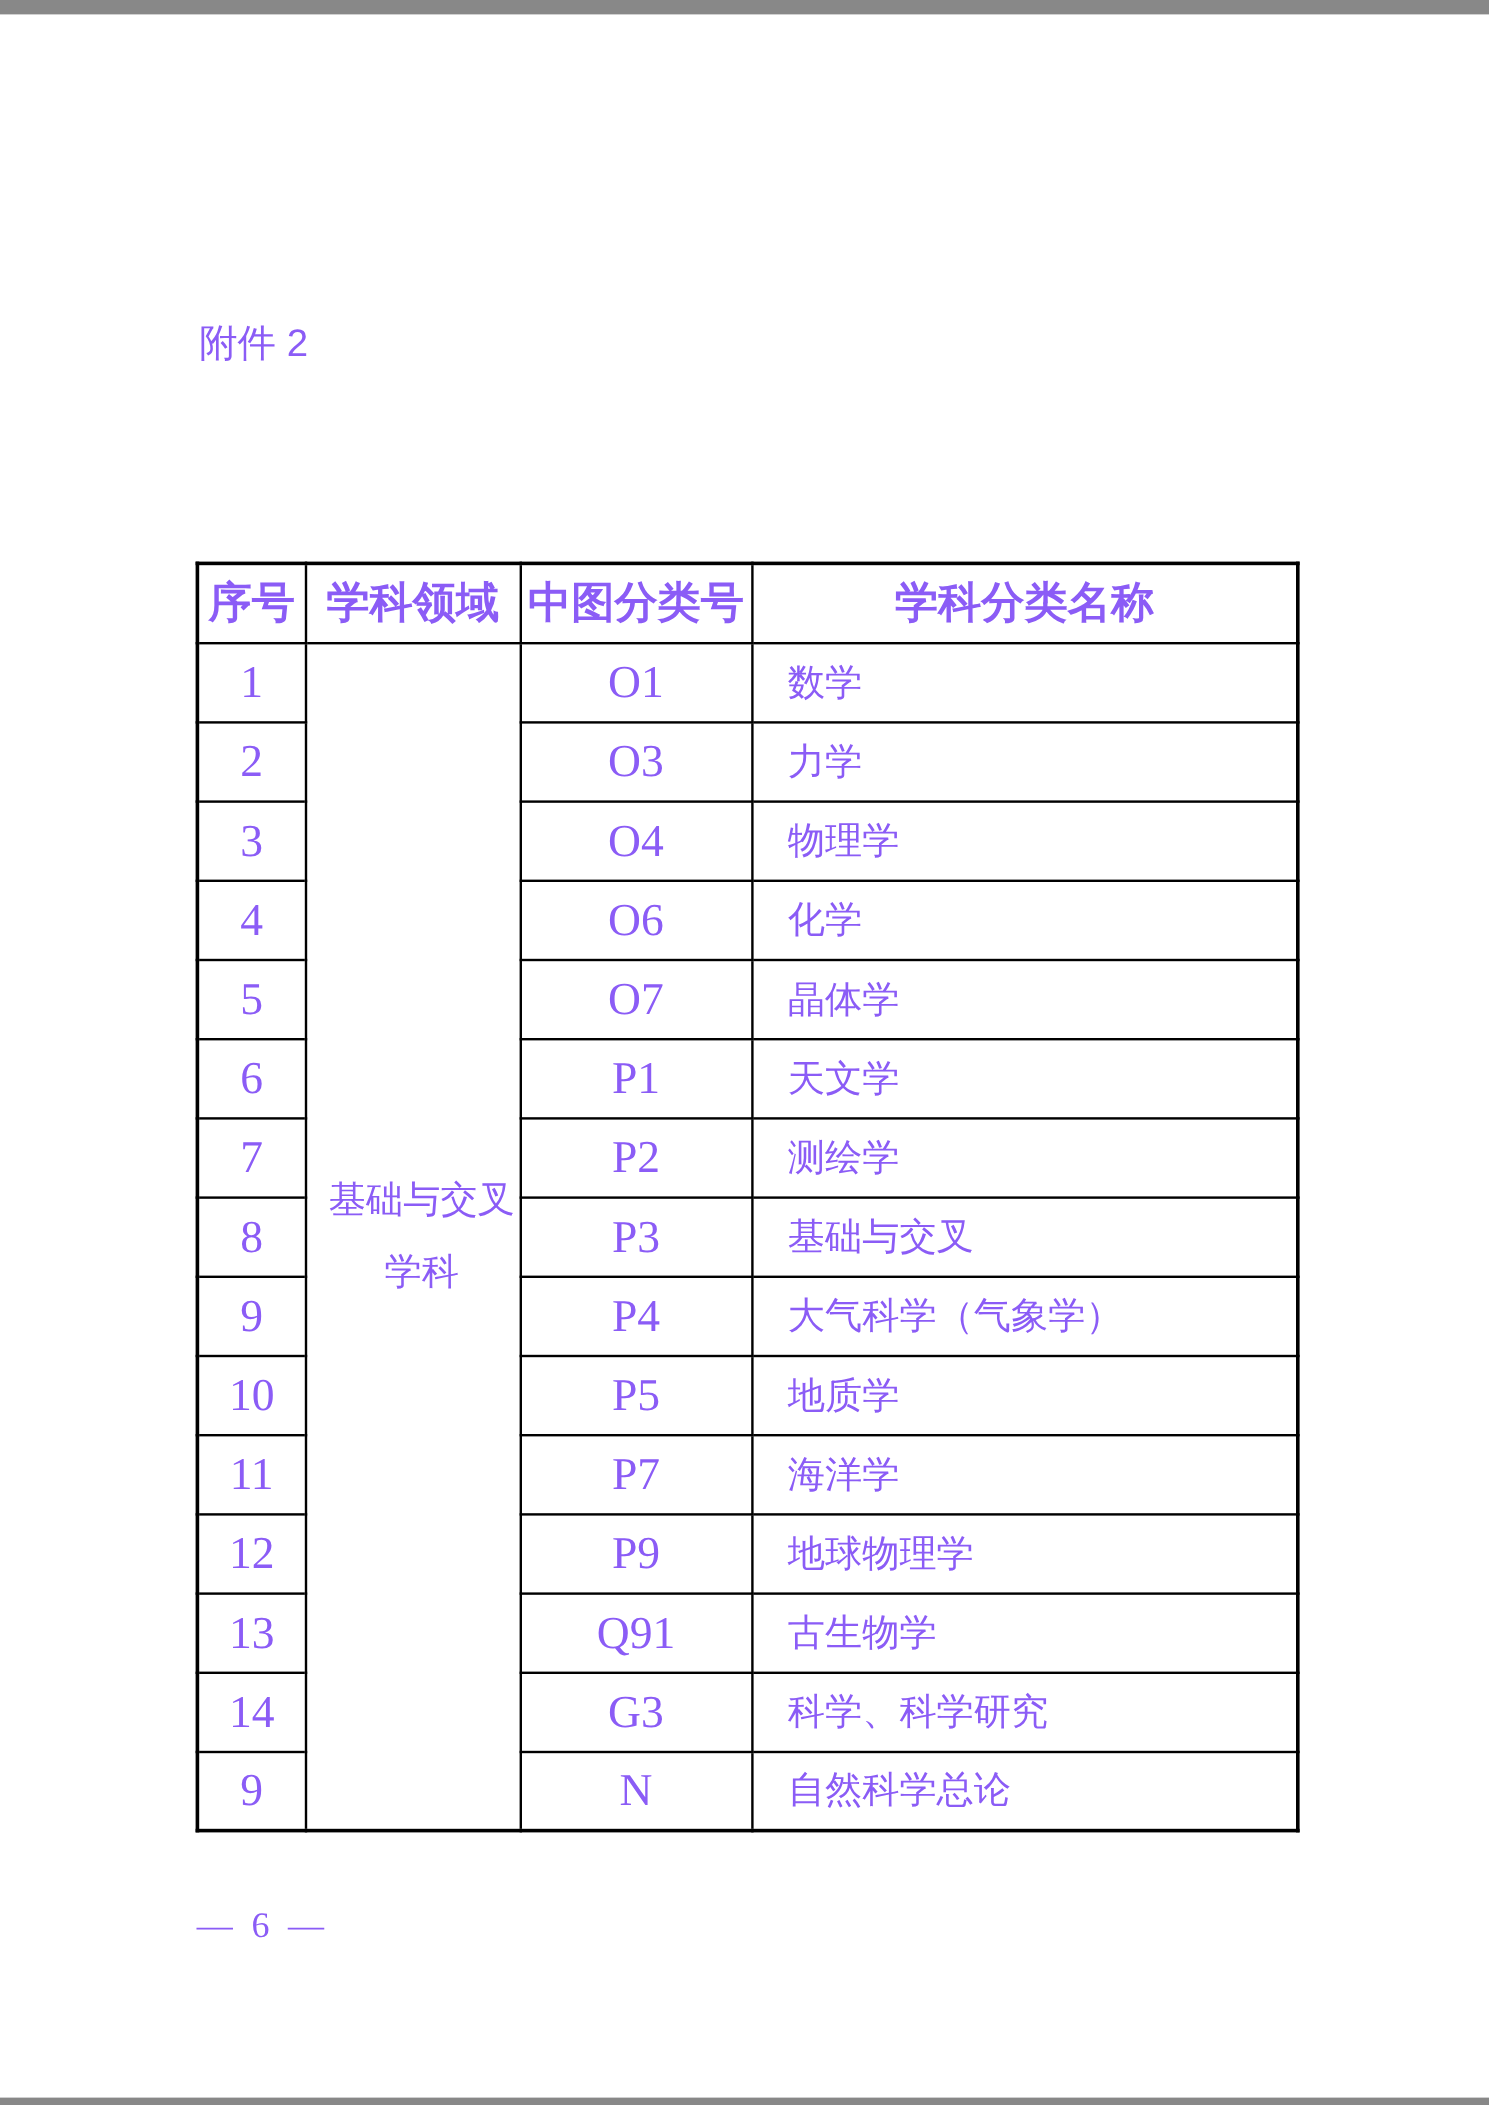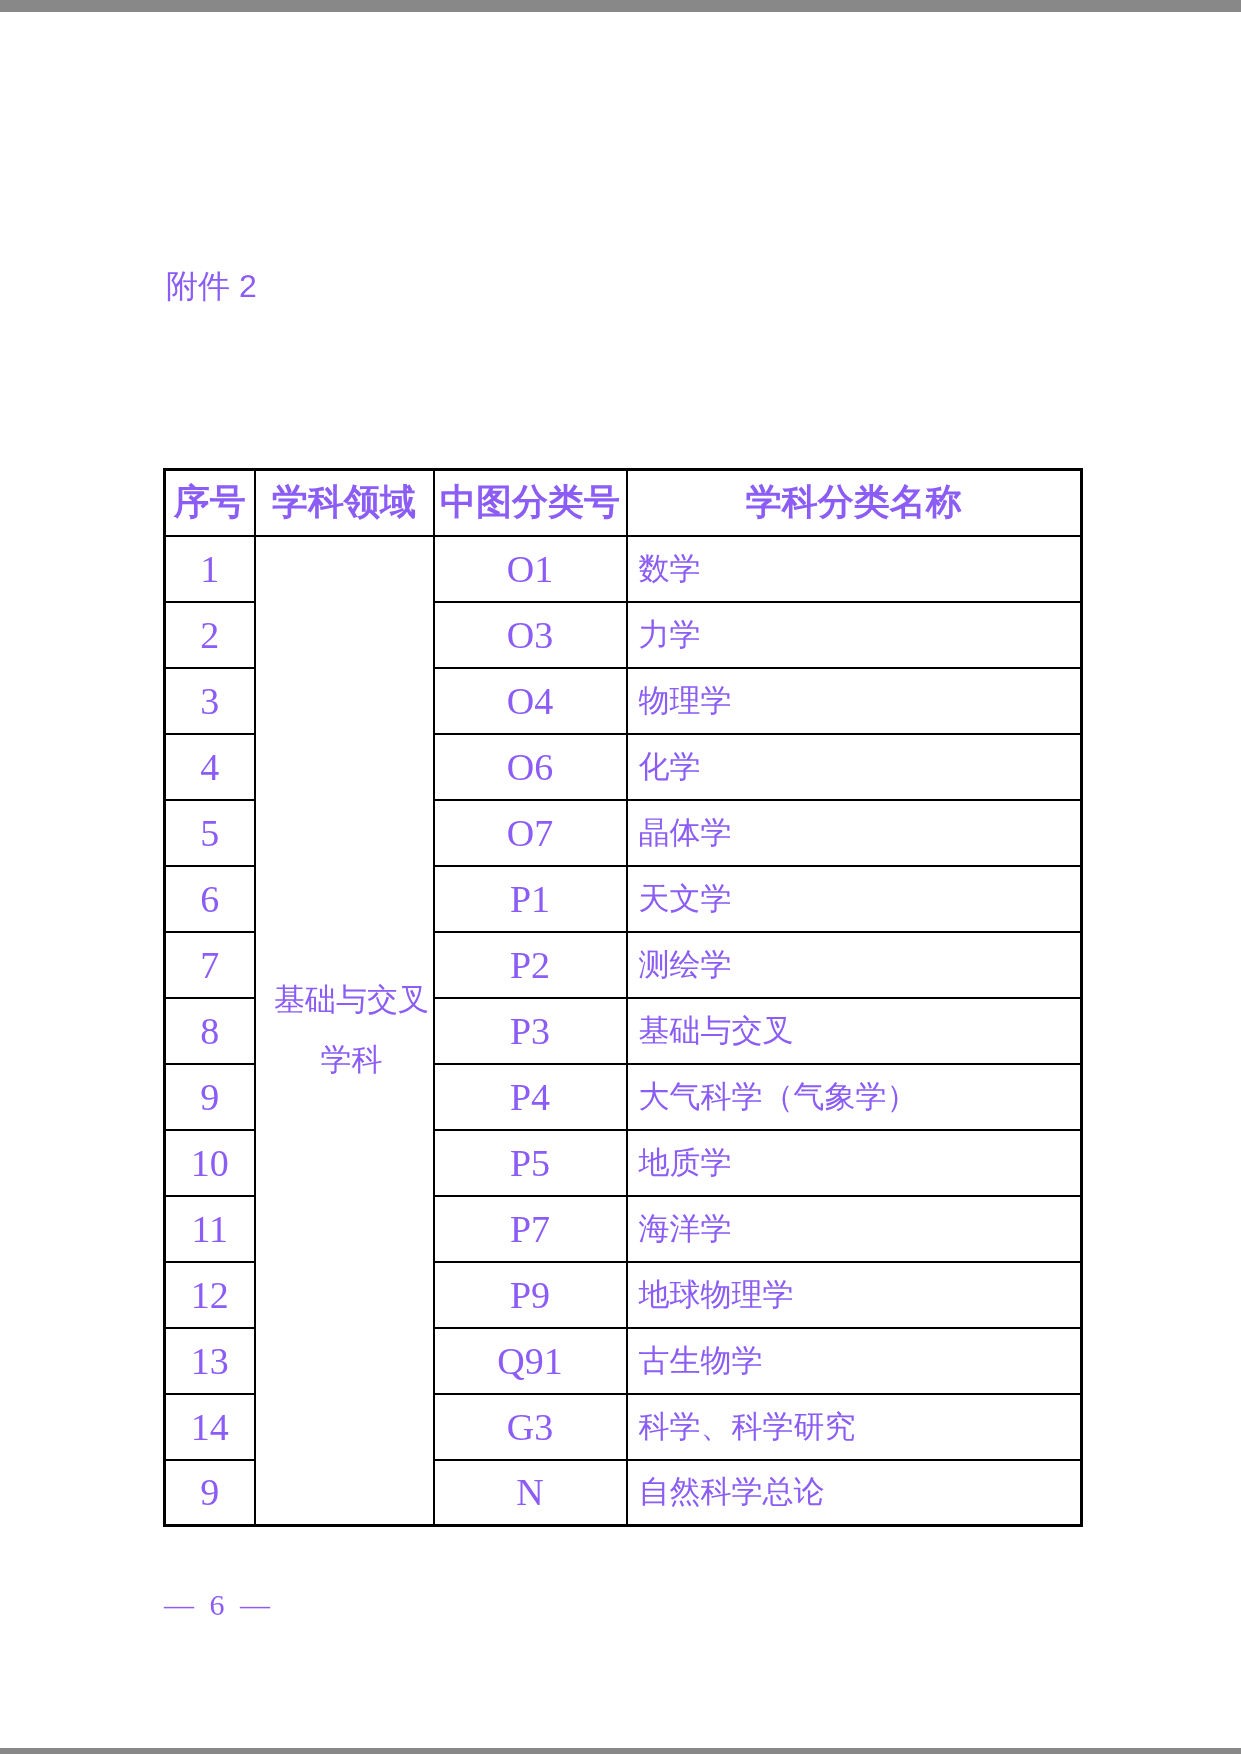--- a/index.html
+++ b/index.html
@@ -60,21 +60,21 @@
   }
   td.cell-no, td.cell-code {
     font-family: "Liberation Serif", serif;
     font-size: 38px;
     text-align: center;
   }
   td.cell-name {
     font-family: "Liberation Serif", serif;
     font-size: 31px;
     text-align: left;
-    padding-left: 11px;
+    padding-left: 29px;
   }
   td.cell-group {
     font-family: "Liberation Serif", serif;
     font-size: 31px;
     text-align: center;
     line-height: 60px;
     padding-left: 15px;
   }
   .page-number {
     position: absolute;

